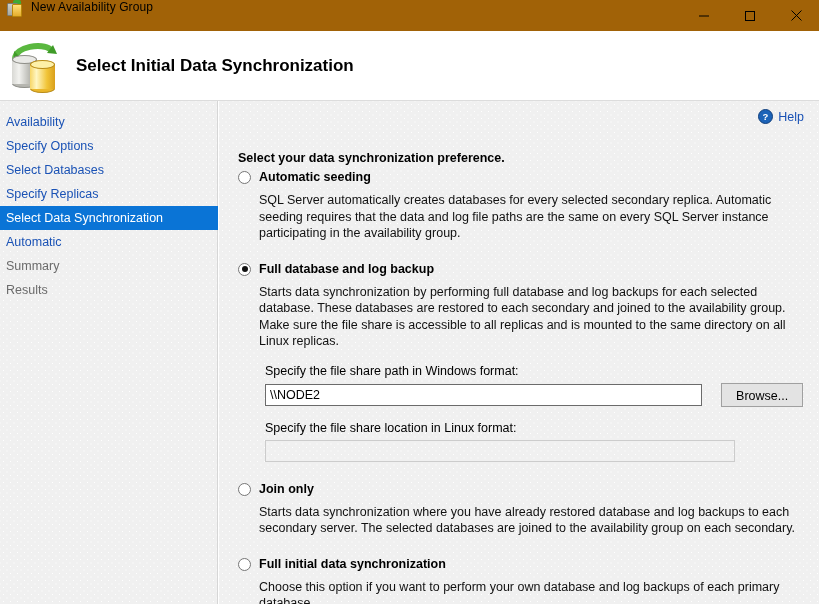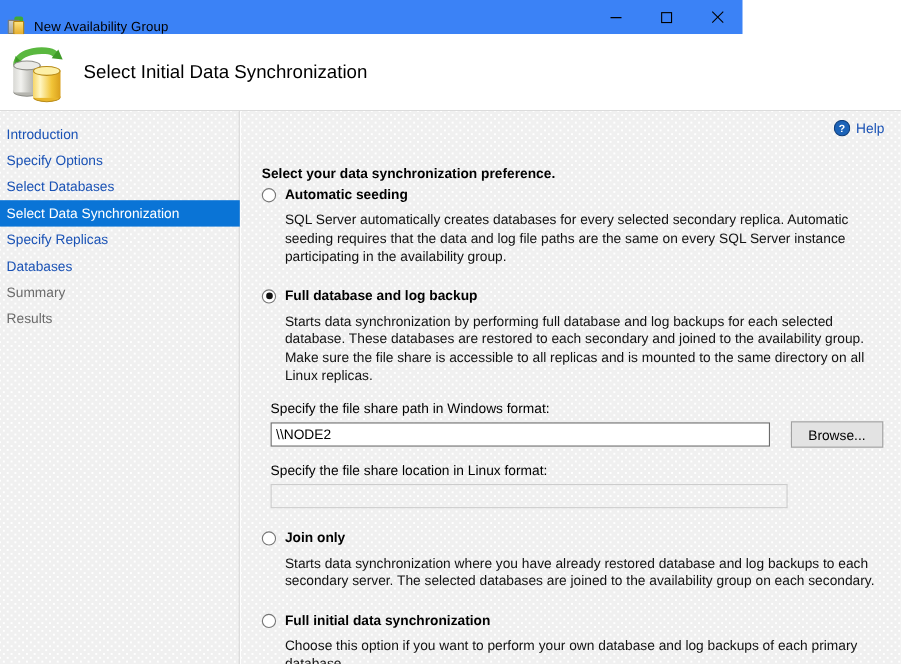--- a/index.html
+++ b/index.html
@@ -30,24 +30,24 @@
     position: relative;
     width: 819px;
     height: 604px;
     background: #ffffff;
   }
 
   
   .titlebar {
     position: absolute;
     left: 0; top: 0;
-    width: 675px; height: 31px;
-    background: #3b82f6;
-    display: flex;
-    align-items: flex-end;
+    width: 819px; height: 31px;
+    background: #a16207;
+    display: flex;
+    align-items: flex-start;
   }
   .titlebar-icon {
     width: 16px; height: 16px;
     margin-left: 7px; margin-right: 8px;
     position: relative;
     flex: 0 0 auto;
   }
   .tb-ico-back {
     position: absolute; left: 0px; top: 3px;
     width: 9px; height: 11px;
@@ -127,21 +127,21 @@
   .db-gray .cyl-bot  { background: #b6b6b0; border: 1px solid #8e8e88; box-sizing: border-box; }
   .db-gold .cyl-body { background: linear-gradient(90deg,#f7d666 0%,#fff6c2 26%,#f1c437 68%,#d99f1c 100%); }
   .db-gold .cyl-top  { background: #fdf0a8; border: 1px solid #b88b18; box-sizing: border-box; }
   .db-gold .cyl-bot  { background: #eab72b; border: 1px solid #b88b18; box-sizing: border-box; }
   .sync-arrow {
     position: absolute; left: 4px; top: 2px;
     width: 48px; height: 22px;
   }
   .header-title {
     font-size: 17px;
-    font-weight: normal;
+    font-weight: bold;
     margin-left: 14px;
     color: #000;
     white-space: nowrap;
   }
 
   
   .sidebar {
     position: absolute;
     left: 0; top: 101px;
     width: 218px; height: 503px;
@@ -229,21 +229,21 @@
   }
   .opt-desc {
     margin-left: 21px;
     margin-top: 4px;
     font-size: 12.5px;
     line-height: 16.5px;
     color: #111;
     max-width: 548px;
   }
 
-  .field-block { margin-left: 8px; margin-top: 14px; }
+  .field-block { margin-left: 27px; margin-top: 14px; }
   .field-label {
     font-size: 12.5px;
     margin-bottom: 5px;
   }
   .field-row {
     display: flex;
     align-items: center;
     gap: 10px;
   }
   .txt {
@@ -326,26 +326,26 @@
       <div class="db-gold">
         <div class="cyl-bot"></div>
         <div class="cyl-body"></div>
         <div class="cyl-top"></div>
       </div>
     </div>
     <div class="header-title">Select Initial Data Synchronization</div>
   </div>
 
   <div class="sidebar dotted">
-    <div class="nav-item">Introduction</div>
+    <div class="nav-item">Availability</div>
     <div class="nav-item">Specify Options</div>
     <div class="nav-item">Select Databases</div>
+    <div class="nav-item">Specify Replicas</div>
     <div class="nav-item selected">Select Data Synchronization</div>
-    <div class="nav-item">Specify Replicas</div>
-    <div class="nav-item">Databases</div>
+    <div class="nav-item">Automatic</div>
     <div class="nav-item disabled">Summary</div>
     <div class="nav-item disabled">Results</div>
   </div>
 
   <div class="content dotted">
 
     <div class="help-link">
       <svg class="help-icon" viewBox="0 0 15 15">
         <circle cx="7.5" cy="7.5" r="7" fill="#1c63b8" stroke="#103f7c" stroke-width="1"></circle>
         <text x="7.5" y="11.2" font-family="Liberation Sans, sans-serif" font-size="9.5" font-weight="bold" fill="#ffffff" text-anchor="middle">?</text>

